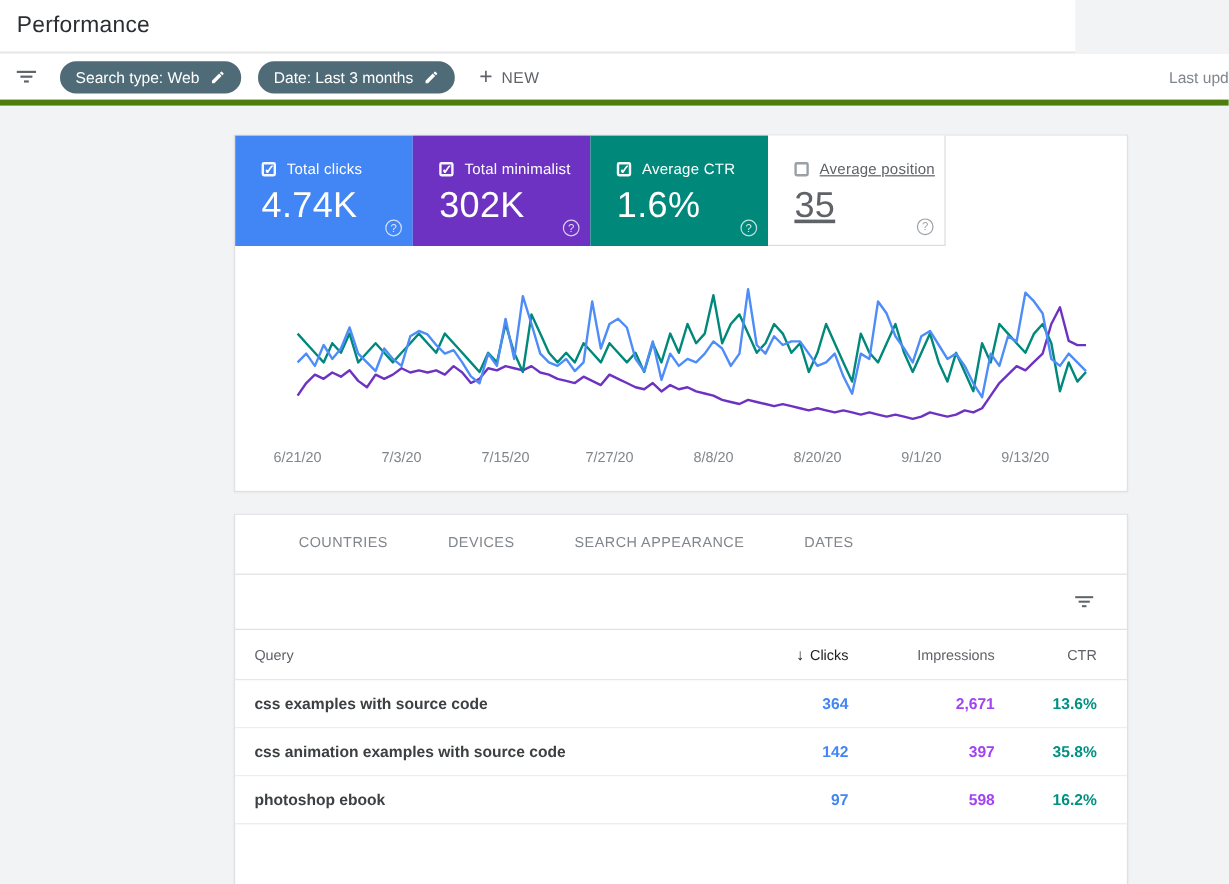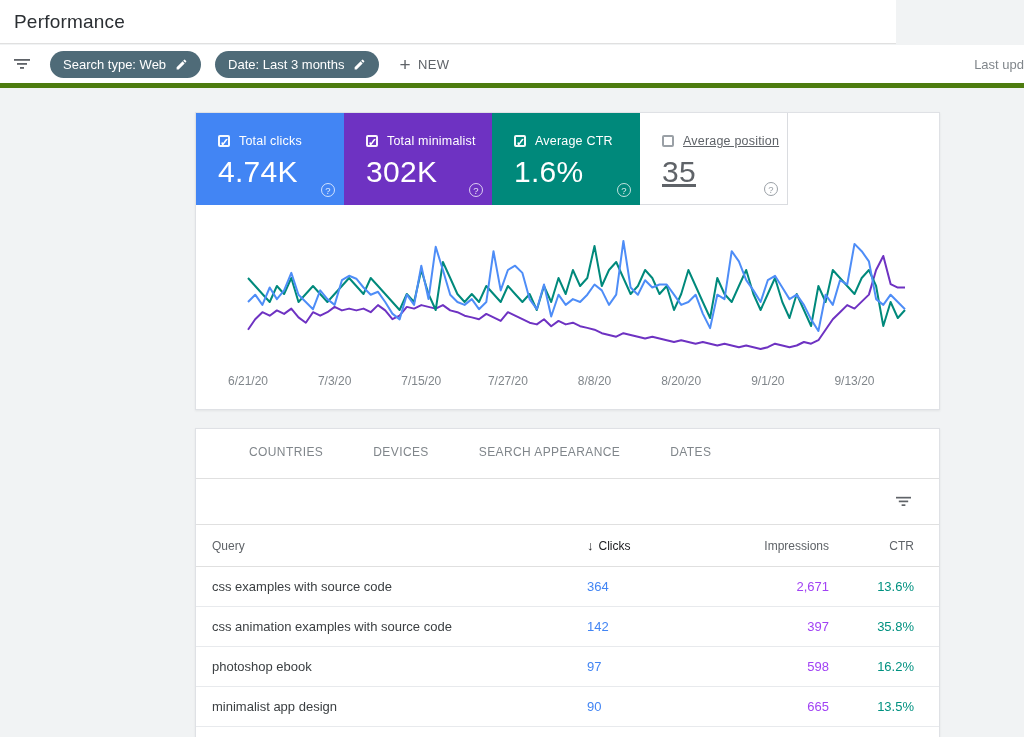--- a/index.html
+++ b/index.html
@@ -44,23 +44,23 @@
   .chart-wrap { width:745px; height:206px; }
 
   
   .tabbar { display:flex; align-items:stretch; height:50px; border-bottom:1px solid #e0e0e0; padding-left:28px; }
   .tab { display:flex; align-items:center; padding:0 25px; font-size:12px; letter-spacing:.4px; color:#80868b; cursor:pointer; border-bottom:3px solid transparent; font-weight:500; }
   .tab.active { color:#3c4043; border-bottom-color:#3c4043; }
   .subtoolbar { height:46px; border-bottom:1px solid #e0e0e0; display:flex; align-items:center; justify-content:flex-end; padding-right:22px; }
 
   .thead, .trow { display:flex; align-items:center; padding:0 25px 0 16px; }
   .thead { height:42px; border-bottom:1px solid #e0e0e0; font-size:12px; color:#5f6368; }
-  .trow  { height:40px; border-bottom:1px solid #e8eaed; font-size:13px; background:#fff; cursor:pointer; }
+  .trow  { height:40px; border-bottom:1px solid #e8eaed; font-size:13px; background:#fff; cursor:pointer;font-weight:bold; }
   .col-query { flex:1; text-align:left; }
-  .col-clicks { width:120px; }
+  .col-clicks { width:120px; text-align:right; }
   .col-impr  { width:122px; text-align:right; }
   .col-ctr   { width:85px;  text-align:right; }
   .thead .col-clicks { color:#202124; font-weight:500; }
   .sort-arrow { font-size:13px; margin-right:5px; color:#202124; }
   .trow .col-query  { color:#3c4043; }
   .trow .col-clicks { color:#4285f4; }
   .trow .col-impr   { color:#a142f4; }
   .trow .col-ctr    { color:#009180; }
 </style>
 </head>
@@ -186,19 +186,13 @@
     <div class="col-clicks">142</div>
     <div class="col-impr">397</div>
     <div class="col-ctr">35.8%</div>
   </div>
   <div class="trow">
     <div class="col-query">photoshop ebook</div>
     <div class="col-clicks">97</div>
     <div class="col-impr">598</div>
     <div class="col-ctr">16.2%</div>
   </div>
-  <div class="trow">
-    <div class="col-query">minimalist app design</div>
-    <div class="col-clicks">90</div>
-    <div class="col-impr">665</div>
-    <div class="col-ctr">13.5%</div>
-  </div>
 </div>
 
 </body></html>

